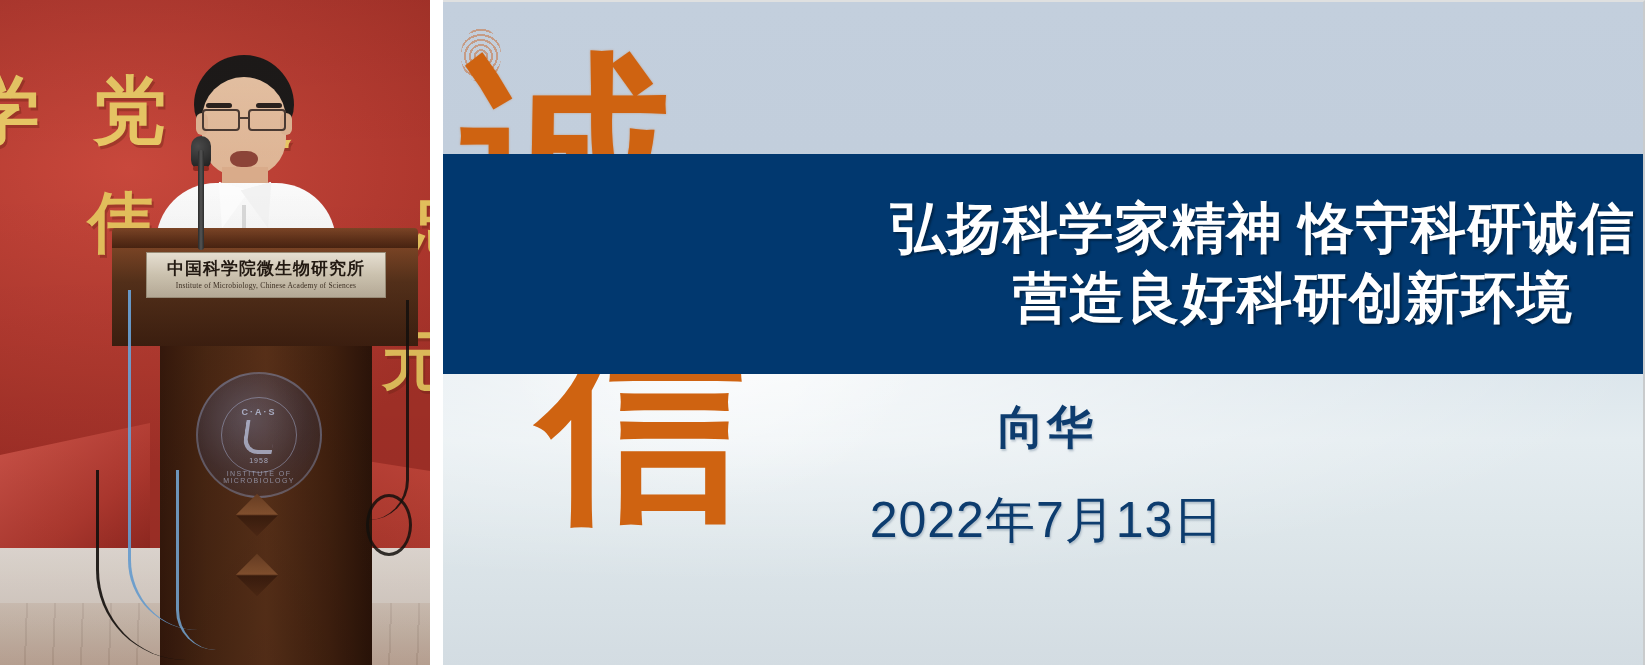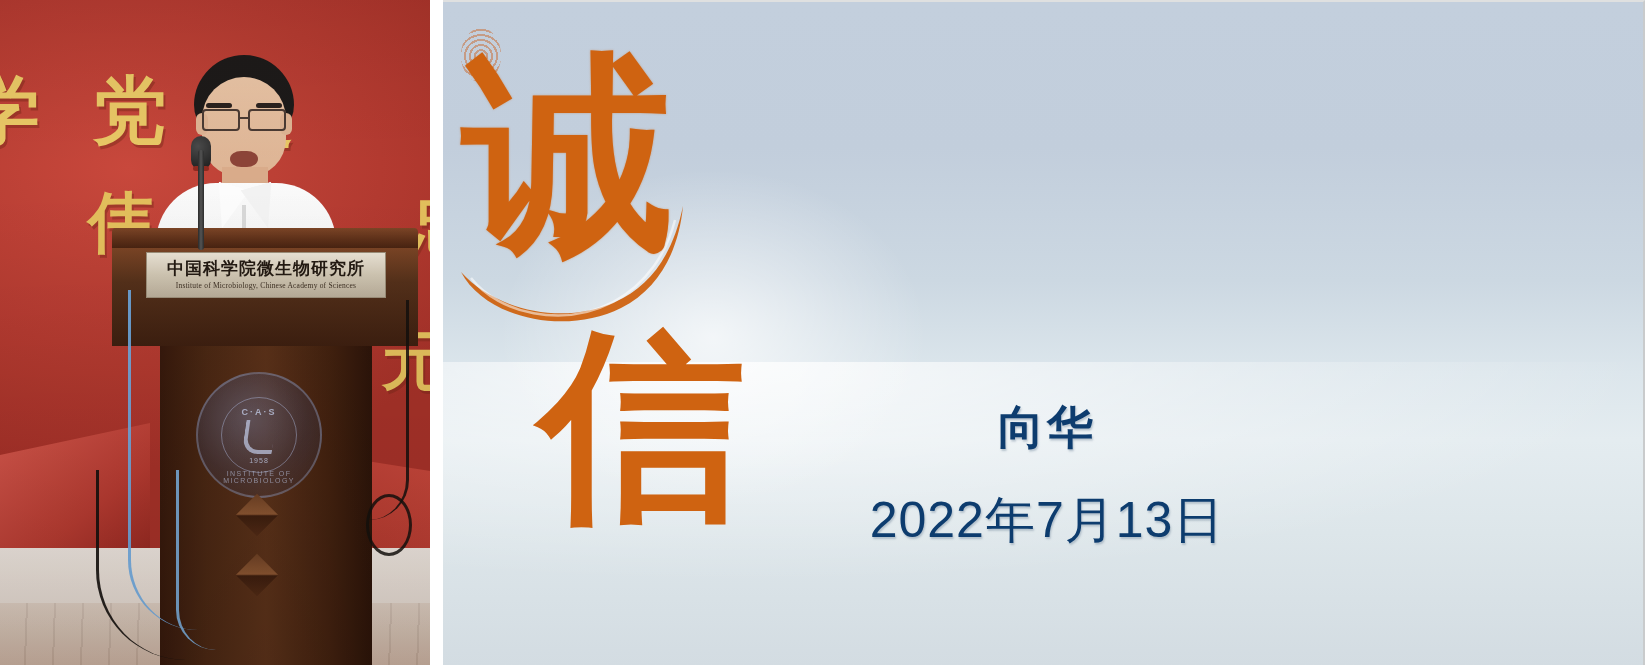--- a/index.html
+++ b/index.html
@@ -509,20 +509,24 @@
 
     <svg class="brush-swoosh" viewBox="0 0 236 136">
       <path d="M6 74 C 30 120, 110 138, 166 110 C 206 90, 224 50, 228 8
                C 218 56, 196 88, 160 104 C 108 128, 40 112, 6 74 Z" fill="#cf6311" opacity="0.95"></path>
       <path d="M16 80 C 44 116, 108 130, 158 104 C 192 86, 212 54, 220 22" stroke="#ffffff" stroke-width="2.5" fill="none" opacity="0.55"></path>
     </svg>
 
     <div class="calli calli-cheng">诚</div>
     <div class="calli calli-xin">信</div>
 
+    <div class="title-band">
+      <div class="title-line title-line-1">弘扬科学家精神  恪守科研诚信</div>
+      <div class="title-line title-line-2">营造良好科研创新环境</div>
+    </div>
 
     <div class="speaker-block">
       <div class="speaker-name">向华</div>
       <div class="speaker-date">2022年7月13日</div>
     </div>
 
   </div>
 </div>
 
 </body></html>

